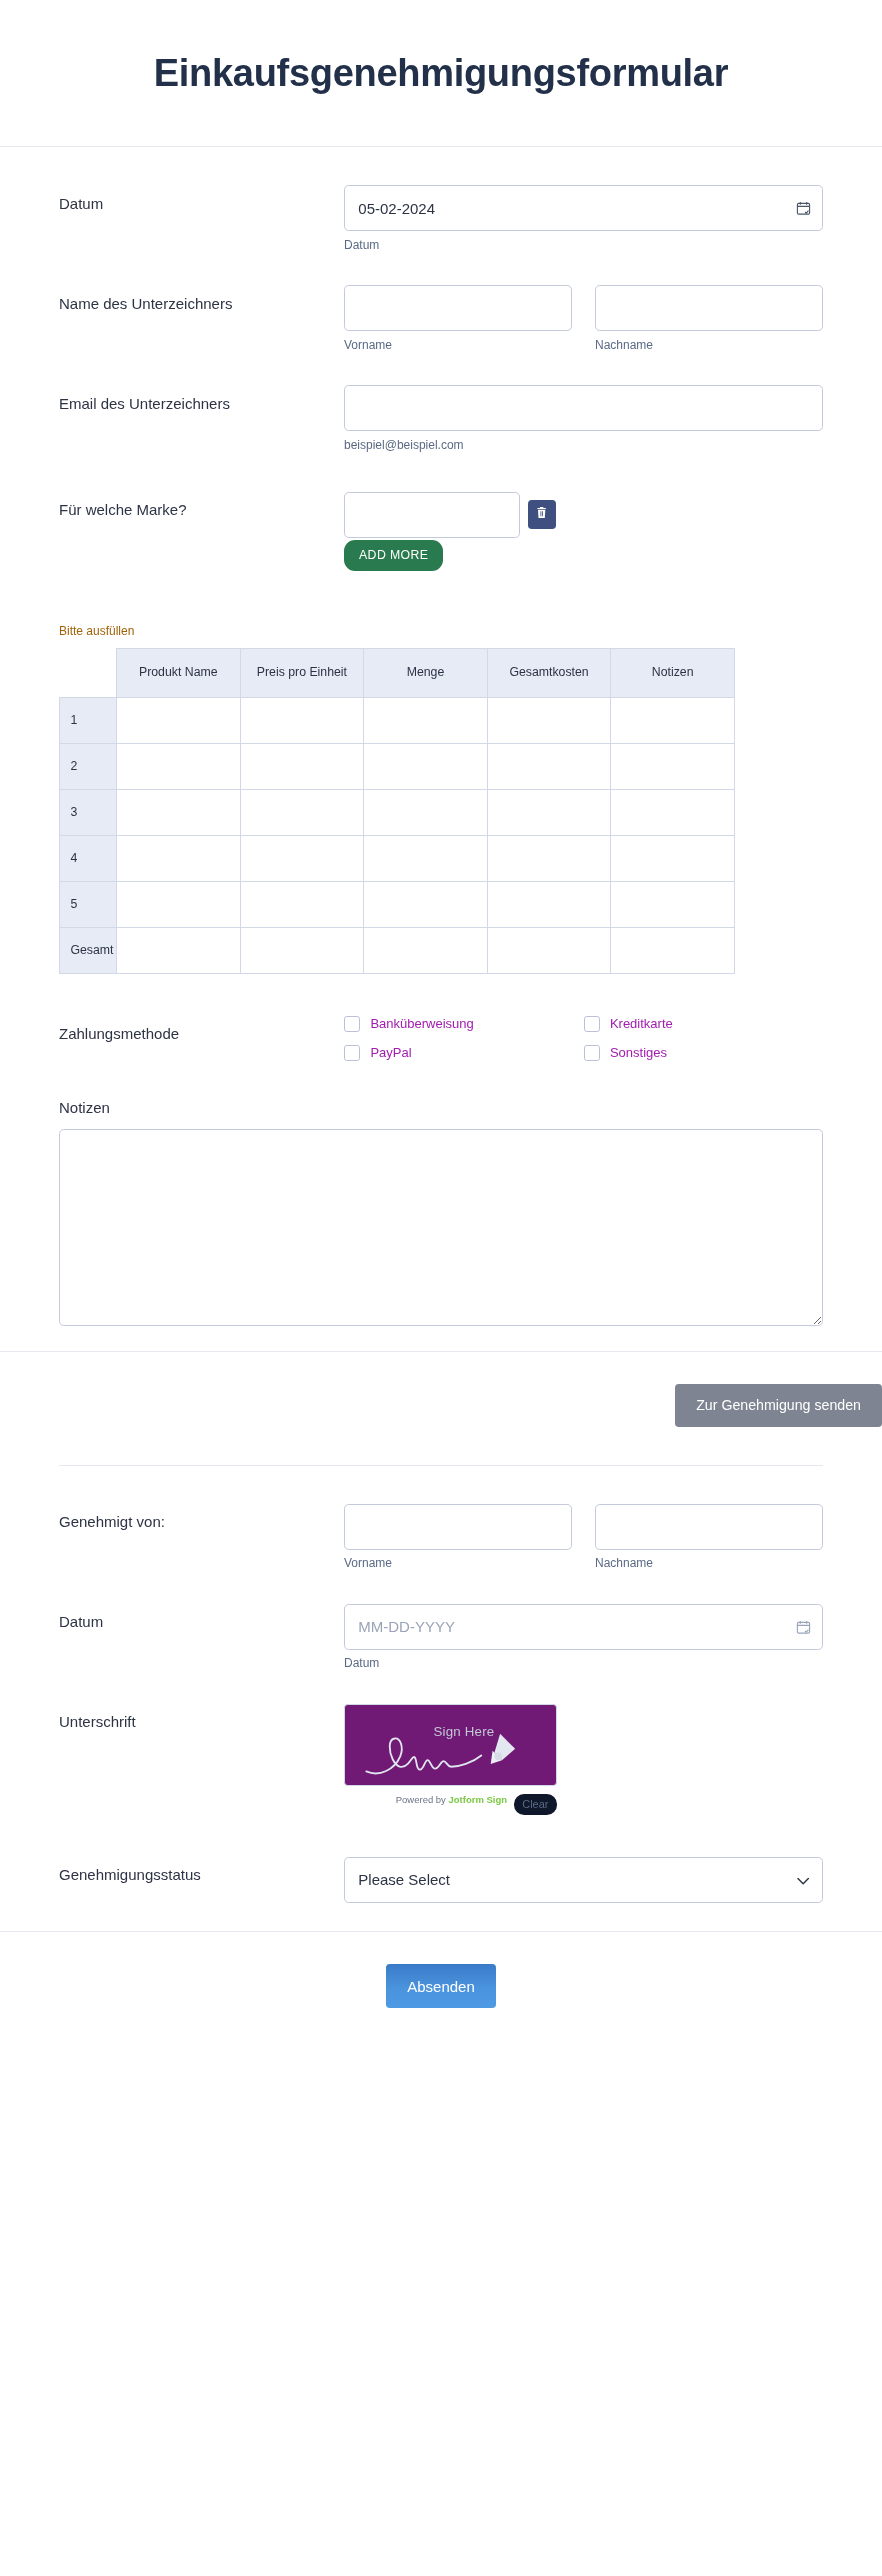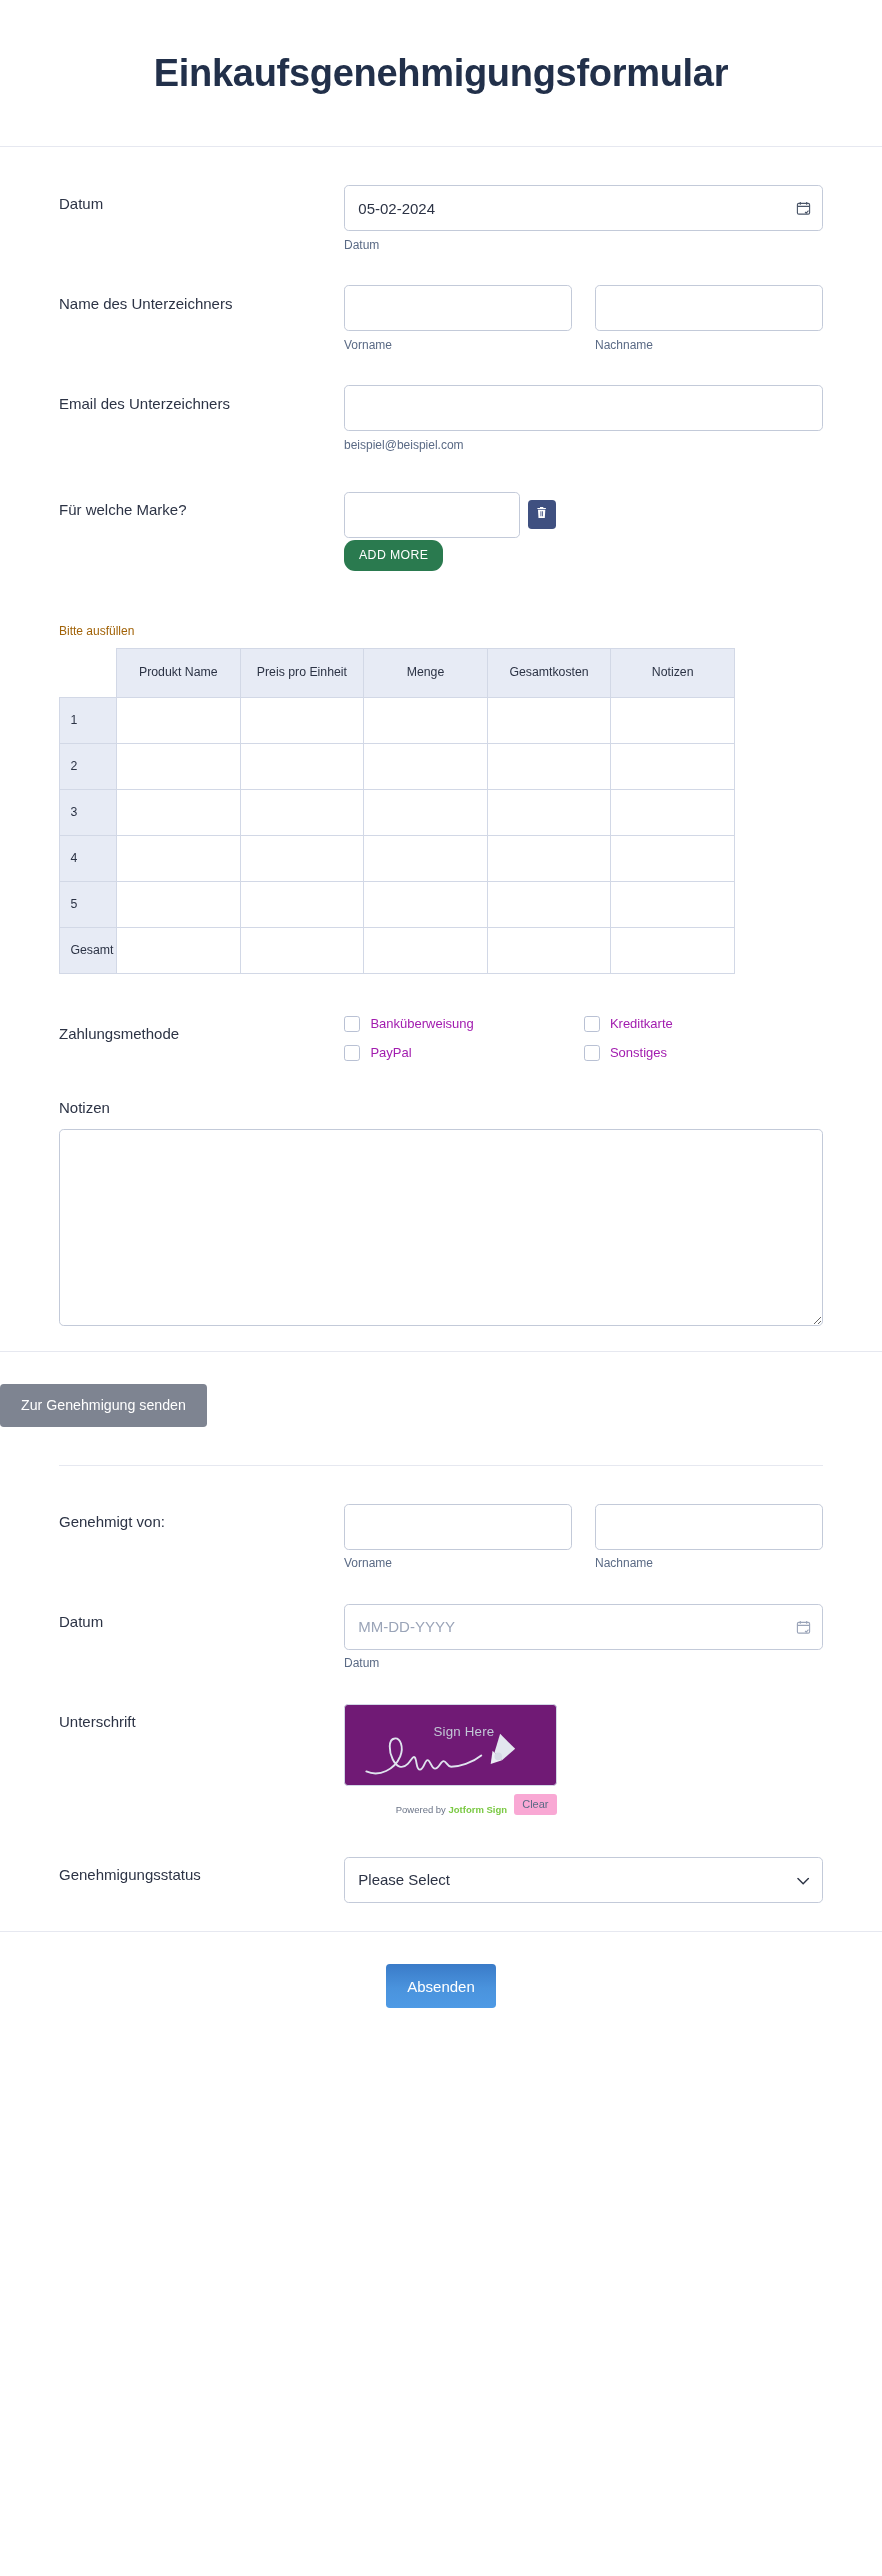--- a/index.html
+++ b/index.html
@@ -207,21 +207,21 @@
   }
   .hr-inset {
     height: 0.9px;
     background: #e6e8f0;
     margin: 0 59px;
   }
 
   
   .approval-send-wrap {
     display: flex;
-    justify-content: flex-start;
+    justify-content: flex-end;
   }
   .send-approval-btn {
     background: #7e8491;
     color: #ffffff;
     border: none;
     border-radius: 3.8px;
     font-family: "Liberation Sans", sans-serif;
     font-size: 14.2px;
     padding: 13.3px 21px;
     cursor: pointer;
@@ -244,35 +244,35 @@
     transform: translateX(-17px);
     font-size: 13.3px;
     color: #c2c8d6;
     letter-spacing: 0.2px;
     white-space: nowrap;
   }
   .sig-art { position: absolute; top: 25px; left: 13.3px; }
   .sig-footer {
     width: 213px;
     display: flex;
-    align-items: flex-end;
+    align-items: flex-start;
     justify-content: flex-end;
     gap: 6.6px;
     margin-top: 7.6px;
   }
   .powered {
     font-size: 9.5px;
     color: #6b7487;
     white-space: nowrap;
   }
   .powered b { color: #7ac943; font-weight: bold; }
   .clear-btn {
-    background: #f9a8d4;
+    background: #0f172a;
     border: none;
-    border-radius: 3px;
+    border-radius: 10px;
     font-family: "Liberation Sans", sans-serif;
     font-size: 11px;
     color: #5a6a85;
     padding: 4.7px 8.5px;
     cursor: pointer;
   }
 
   
   .sel-wrap { position: relative; }
   select.sel {

